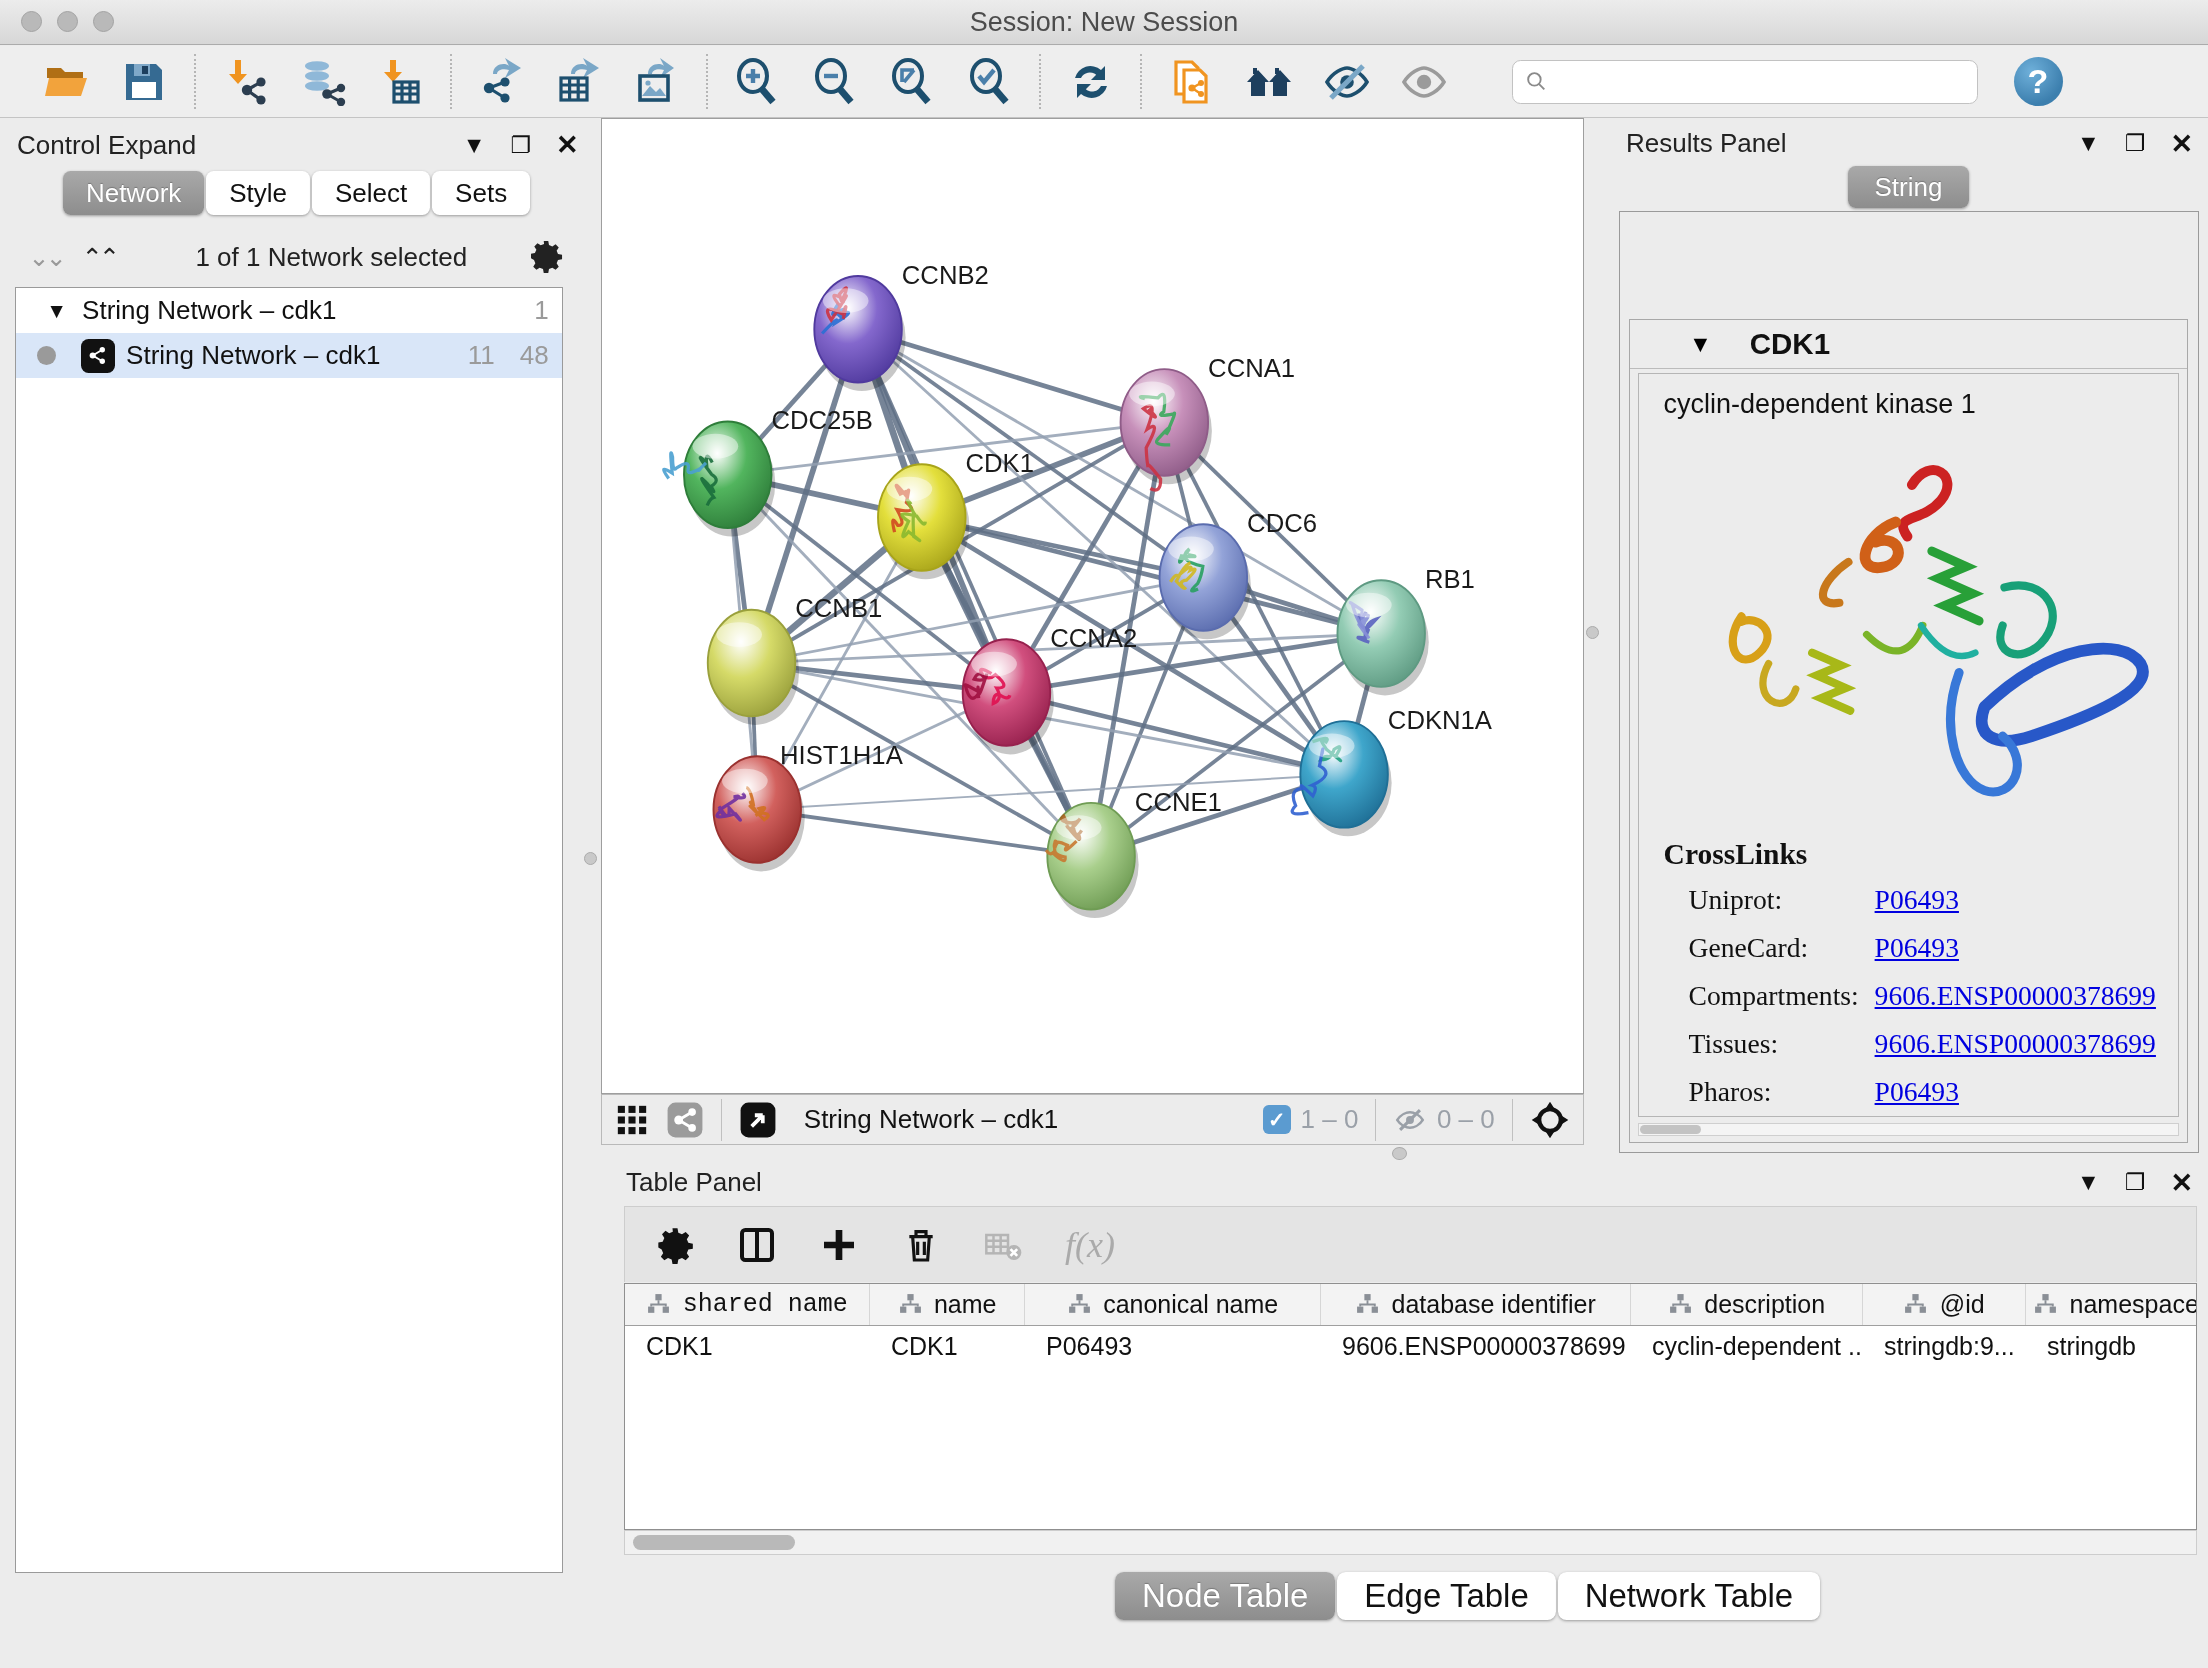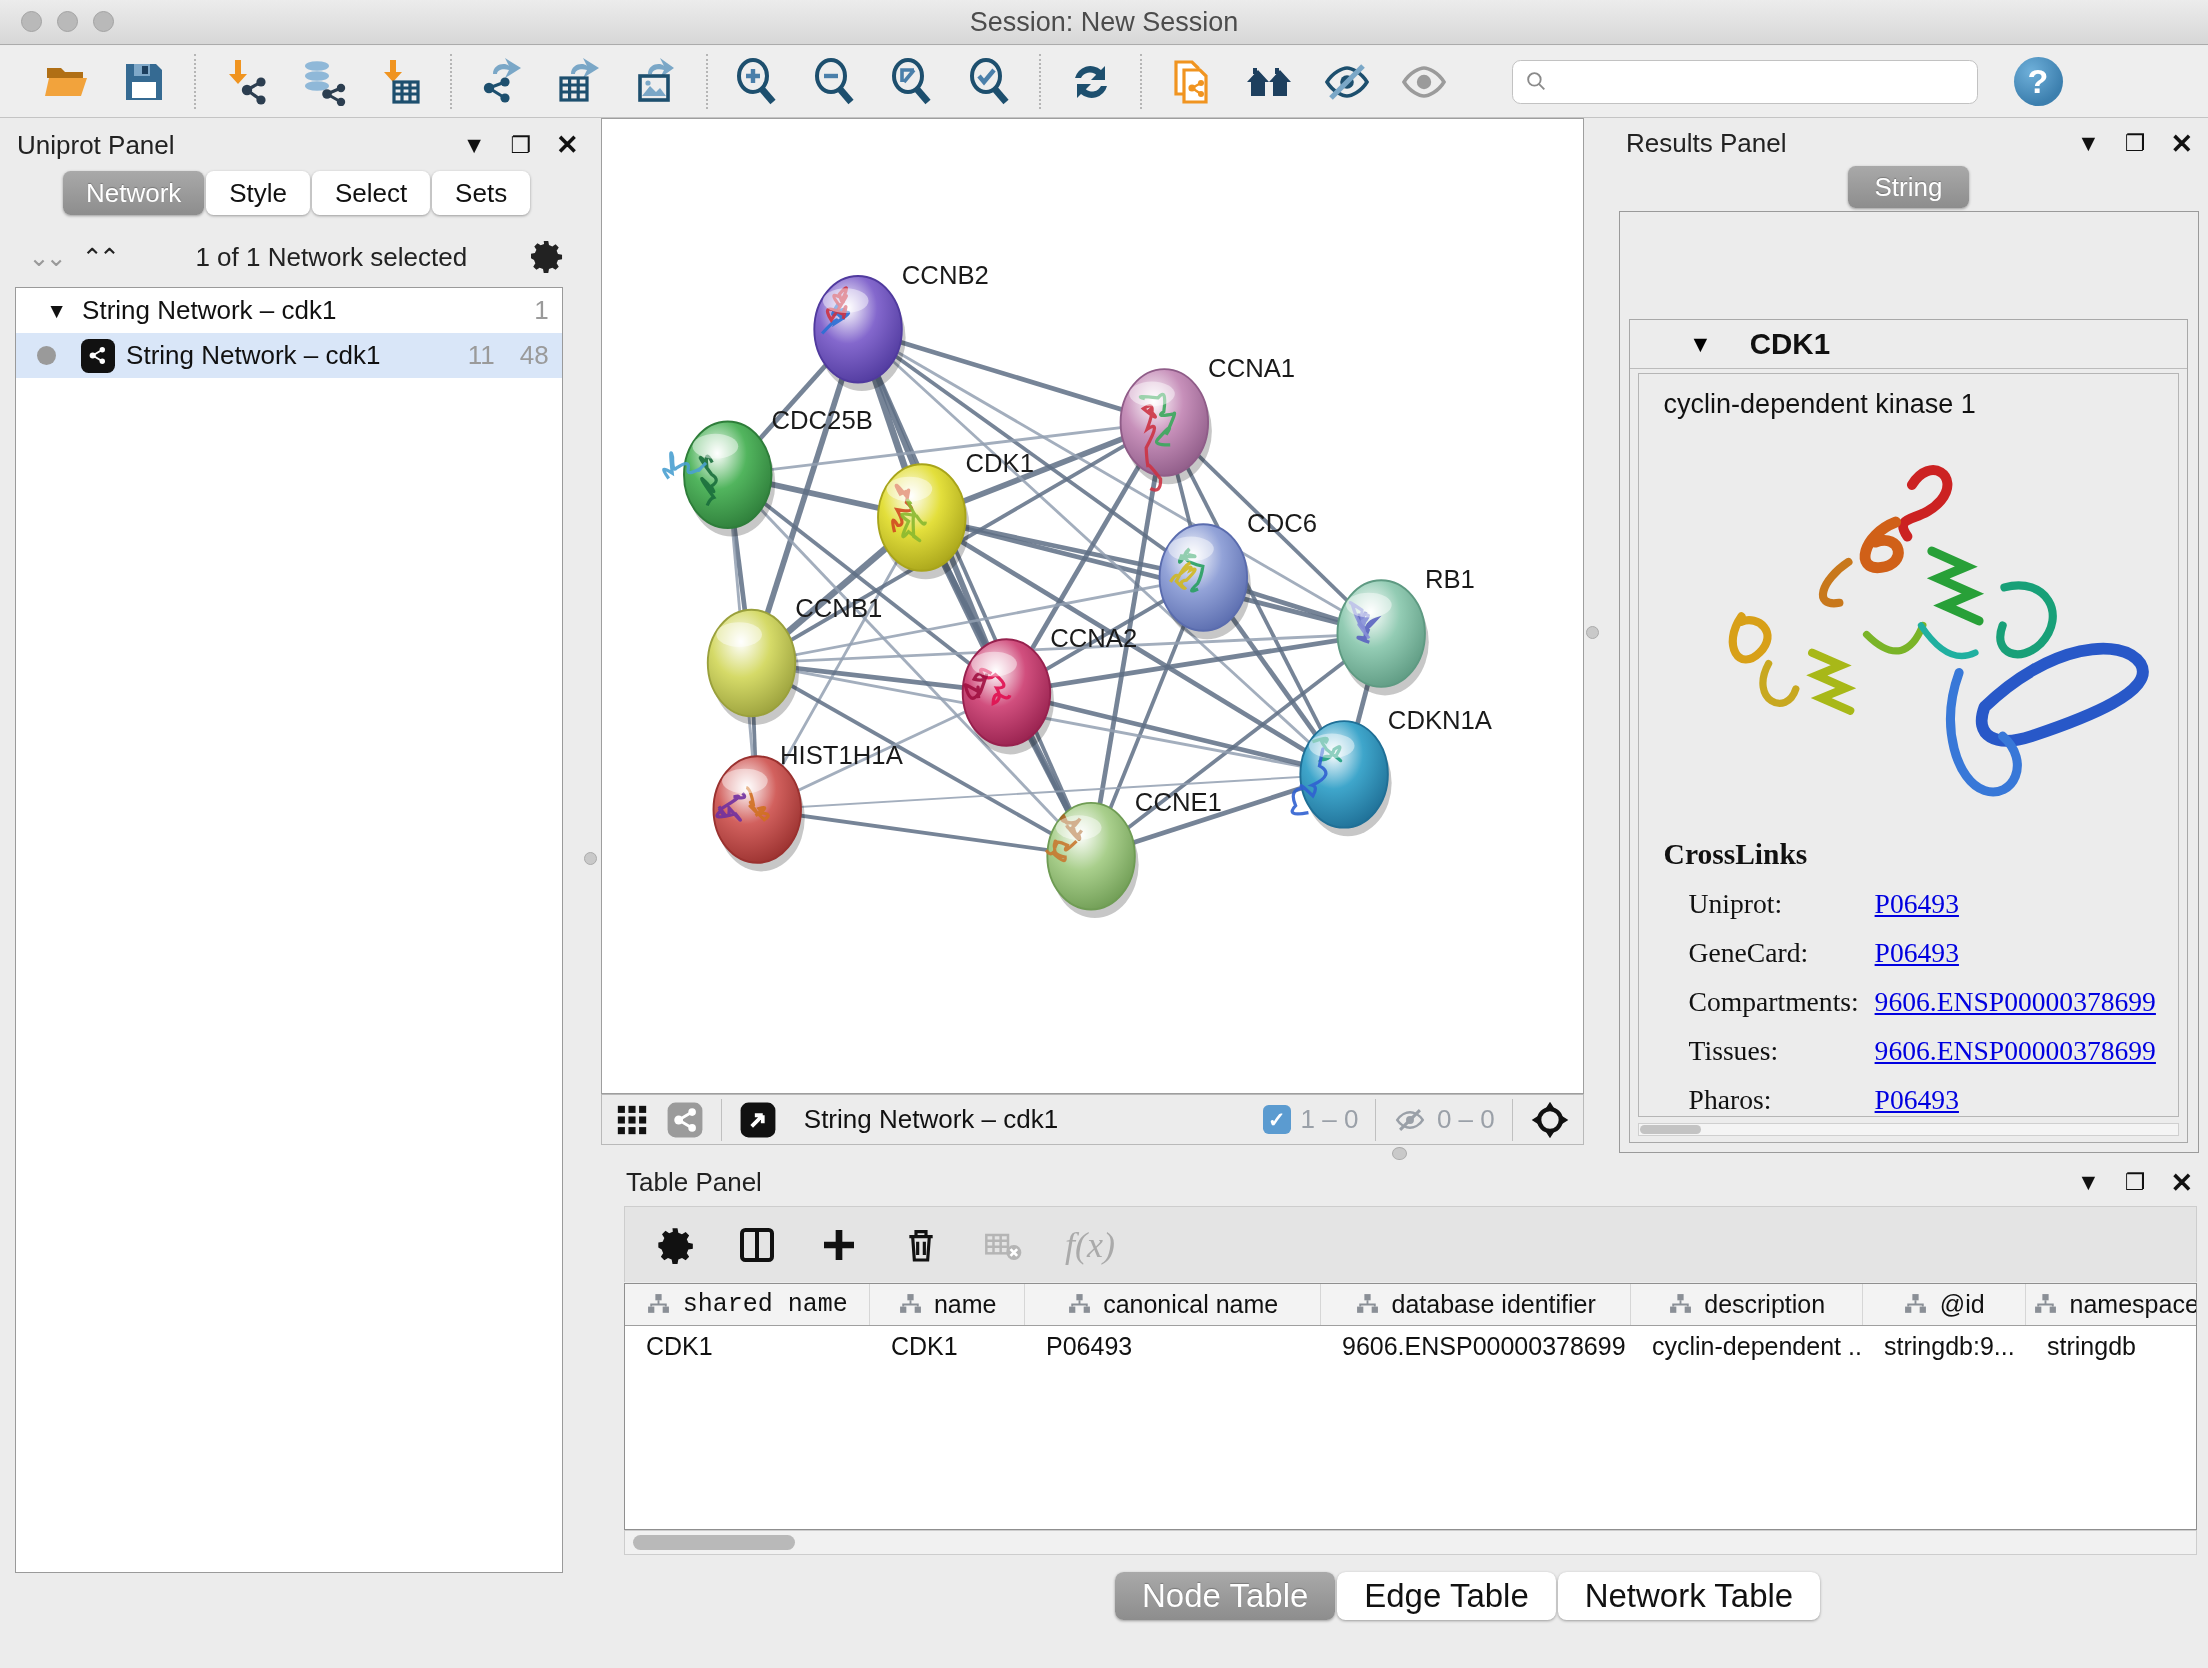--- a/index.html
+++ b/index.html
@@ -75,21 +75,21 @@
     font-size:27px; display:flex; align-items:center; cursor:pointer; box-shadow:0 1px 1.9px rgba(0,0,0,.2); }
   #gene-box { border:1.9px solid #a8a8a8; background:#ececec; position:absolute; left:9.5px; right:9.5px; top:107px; bottom:9.5px; }
   #gene-head { height:49px; display:flex; align-items:center; gap:38px; padding-left:59px; border-bottom:1px solid #bbb; }
   #gene-head .tri { font-size:23px; }
   #gene-symbol { font-size:29.5px; font-weight:bold; color:#111; }
   #gene-inner { position:absolute; left:7.6px; right:7.6px; top:53px; bottom:25px; border:1px solid #b5b5b5; background:#ececec; overflow:hidden; }
   #gene-desc { font-size:27px; color:#111; padding:15px 0 0 25px; }
   #protein-img { position:absolute; left:44px; top:61px; }
   #crosslinks { position:absolute; left:25px; top:464px; right:19px; font-family:"Liberation Serif", serif; }
   #cl-head { font-size:29.5px; font-weight:bold; color:#111; margin-bottom:13.3px; }
-  .cl-row { display:flex; font-size:27.6px; margin:17px 0 16px 25px; color:#111; }
+  .cl-row { display:flex; font-size:27.6px; margin:10px 0 16px 25px; color:#111; }
   .cl-label { width:186px; }
   .cl-link { color:#0000e0; text-decoration:underline; cursor:pointer; }
   #rp-hscroll { position:absolute; left:7.6px; right:7.6px; bottom:5.7px; height:13.3px; background:#f4f4f4; border:1px solid #cfcfcf; }
   #rp-hscroll .thumb { width:61px; height:9.5px; margin:1px 0 0 1.9px; background:#c3c3c3; border-radius:4.8px; }
 
   
   #table-panel { position:absolute; left:601px; top:1157px; width:1607px; height:451px; }
   #tp-header { position:absolute; left:25px; top:9.5px; right:15px; }
   #tp-toolbar { position:absolute; left:23px; top:49px; right:11.4px; height:76px; background:#e4e4e4;
     border:1px solid #cdcdcd; border-bottom:none; display:flex; align-items:center; gap:42px; padding:0 30px; }
@@ -298,21 +298,21 @@
           <circle cx="10" cy="10" r="6" fill="none" stroke="#8a8a8a" stroke-width="1.8"></circle>
           <path d="M14.5 14.5l5 5" stroke="#8a8a8a" stroke-width="1.8"></path>
         </svg>
       <input id="search-input" placeholder="" style="">
     </div>
     <div id="help-btn">?</div>
   </div>
 
   <div id="control-panel">
     <div id="cp-header" class="panel-header">
-      <span>Uniprot Panel</span>
+      <span>Control Expand</span>
       <span class="ph-icons">
         <span>▼</span>
         <span>❐</span>
         <span class="xx">✕</span>
       </span>
     </div>
     <div id="cp-tabs">
       <div class="tabbtn sel">Network</div>
       <div class="tabbtn">Style</div>
       <div class="tabbtn">Select</div>

